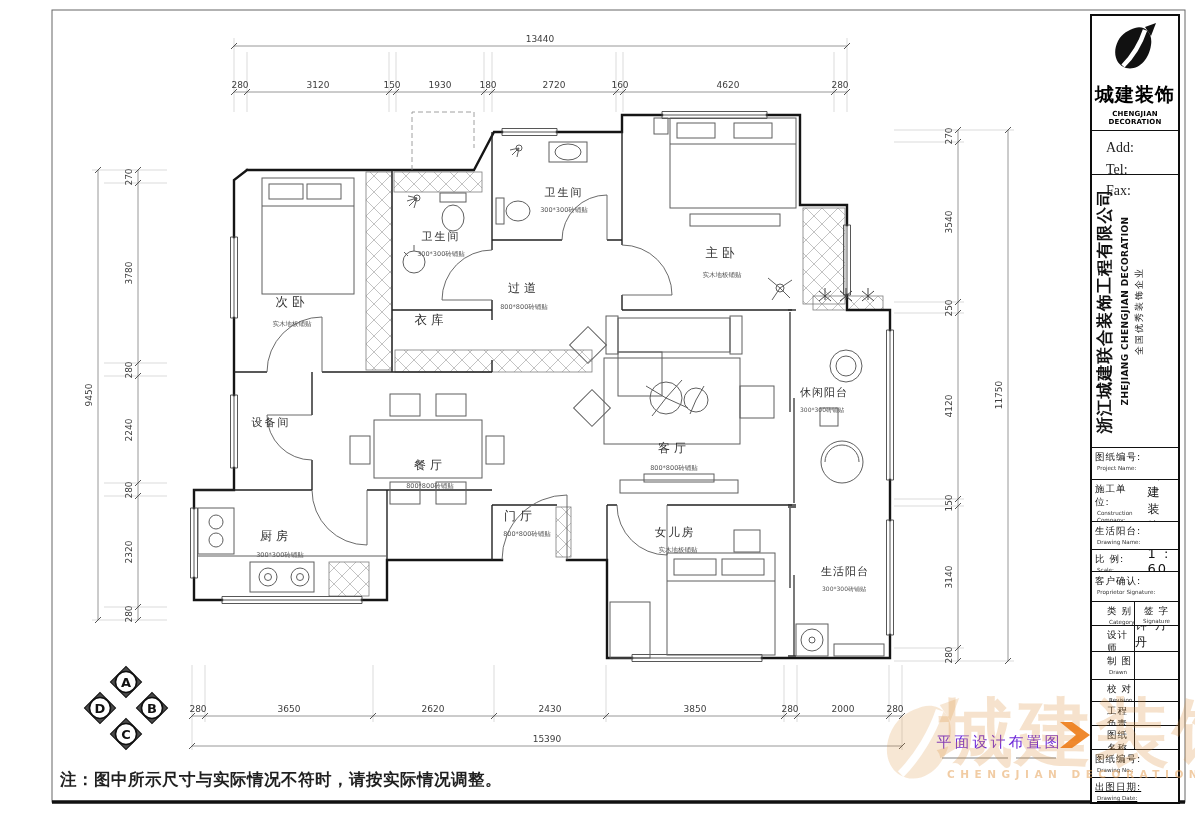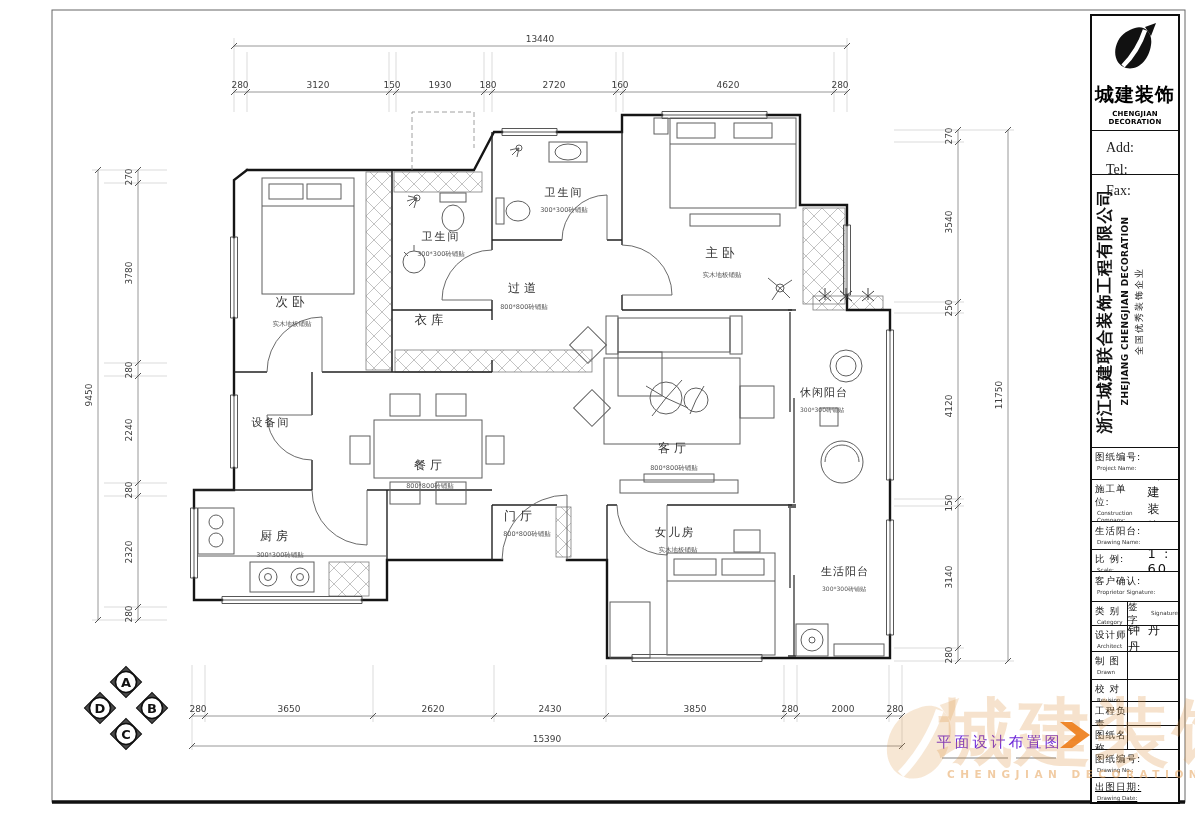--- a/index.html
+++ b/index.html
@@ -20,23 +20,23 @@
   .tb-company-cn{font-family:"DejaVu Serif","Liberation Serif",serif;font-size:16.5px;font-weight:bold;
     letter-spacing:1px;color:#111;white-space:nowrap;}
   .tb-company-en{font-size:9px;font-weight:bold;letter-spacing:0.4px;color:#111;margin-top:4px;}
   .tb-company-slogan{font-family:"DejaVu Serif","Liberation Serif",serif;font-size:9px;
     letter-spacing:2px;color:#111;margin-top:3px;}
   .tb-table{display:flex;flex-direction:column;}
   .tb-row{border-bottom:1px solid #111;box-sizing:border-box;position:relative;overflow:hidden;}
   .tb-row:last-child{border-bottom:none;text-decoration:underline;}
   .tb-cn{font-size:9.5px;letter-spacing:1px;color:#111;display:block;padding:3px 0 0 3px;}
   .tb-en{font-size:5.6px;color:#333;display:block;margin:1px 0 0 5px;line-height:1.25;}
-  .tb-split{display:flex;height:100%;}
+  .tb-split{display:flex;height:100%;padding-left:12px;}
   .tb-cell-l{width:42%;border-right:1px solid #111;box-sizing:border-box;}
-  .tb-cell-r{flex:1;display:flex;flex-direction:row;align-items:center;justify-content:flex-end;}
+  .tb-cell-r{flex:1;display:flex;flex-direction:column;align-items:center;justify-content:flex-end;}
   .tb-value-big{font-size:12px;font-weight:normal;letter-spacing:2px;color:#111;}
   .tb-value-scale{font-size:13px;color:#111;letter-spacing:2px;}
   .tb-flex{display:flex;height:100%;gap:16px;}
   .tb-flex .lab{width:46%;}
   .tb-flex .val{flex:1;display:flex;align-items:center;justify-content:center;}
   
   #sheet-note{position:absolute;left:38px;top:769px;z-index:2;font-size:16.5px;font-weight:600;
     color:#1f1f1f;letter-spacing:0.5px;}
   #sheet-title{position:absolute;left:895px;top:733px;width:165px;text-align:center;z-index:3;
     font-size:15px;color:#6d28d9;letter-spacing:3px;}
@@ -500,20 +500,21 @@
       <span class="tb-cn">图纸编号:</span>
       <span class="tb-en">Drawing No.:</span>
     </div>
     <div class="tb-row" style="height:26px">
       <span class="tb-cn">出图日期:</span>
       <span class="tb-en">Drawing Date:</span>
     </div>
   </div>
 </div>
 
+<div id="sheet-note">注：图中所示尺寸与实际情况不符时，请按实际情况调整。</div>
 <div id="sheet-title">平面设计布置图</div>
 <div class="title-underline" style="left:920px;top:757px;width:66px"></div>
 <div class="title-underline" style="left:994px;top:757px;width:40px"></div>
 
 <div id="watermark">
   <svg class="wm-blob" width="78" height="100" viewBox="0 0 44 54">
     <path d="M22,6 C32,3 40,11 38,23 C36,38 25,49 13,46 C3,43 -1,31 5,19 C9,11 16,8 22,6 Z" fill="#dd9440"></path>
     <path d="M10,44 C20,34 28,20 32,8" stroke="#fff" stroke-width="4.5" fill="none"></path>
     <path d="M32,5 L43,1 L38,14 Z" fill="#dd9440"></path>
   </svg>

